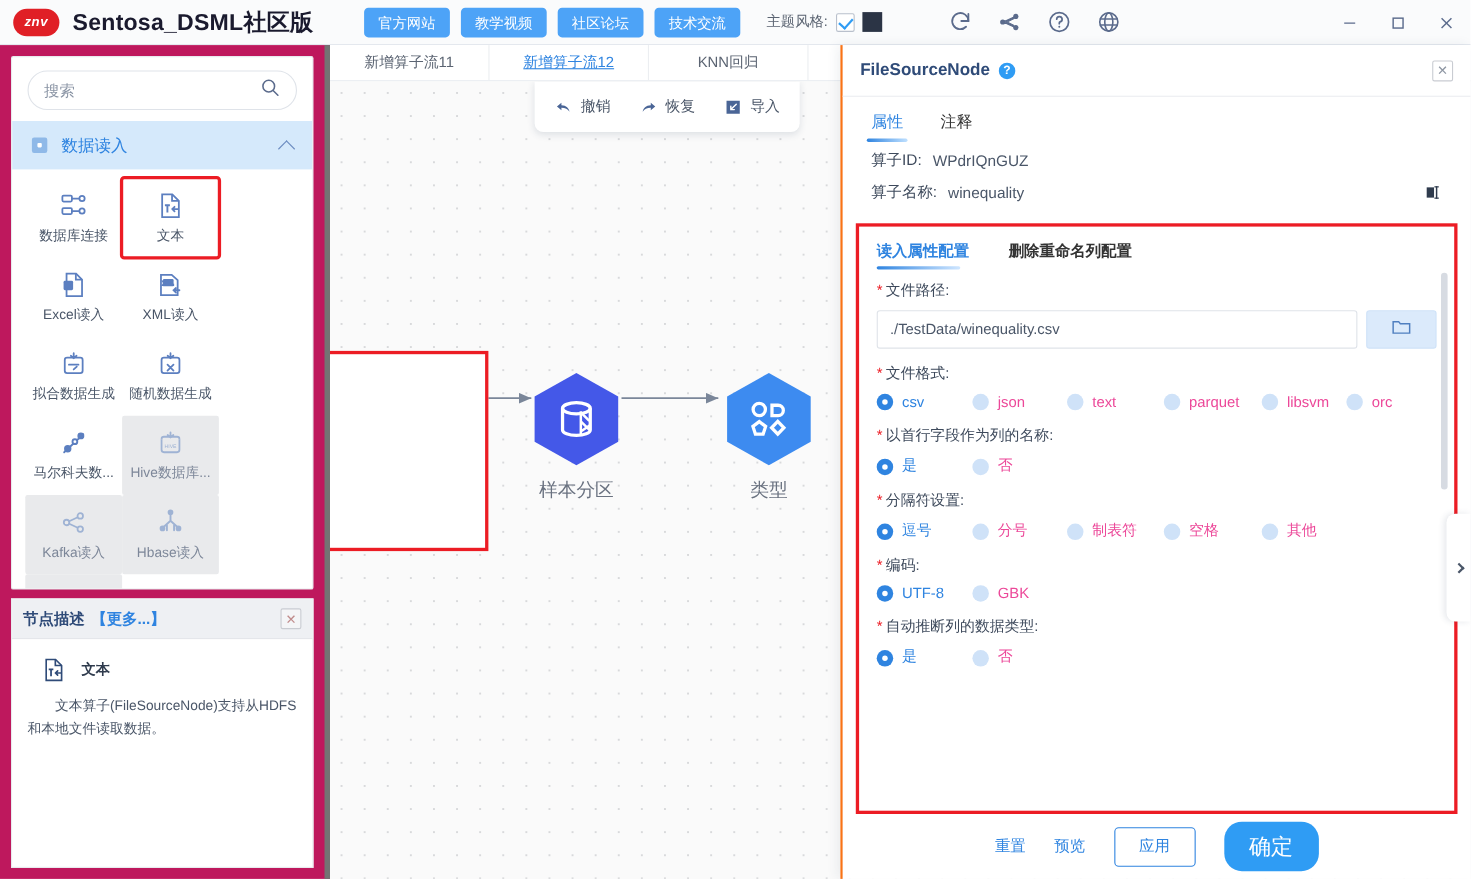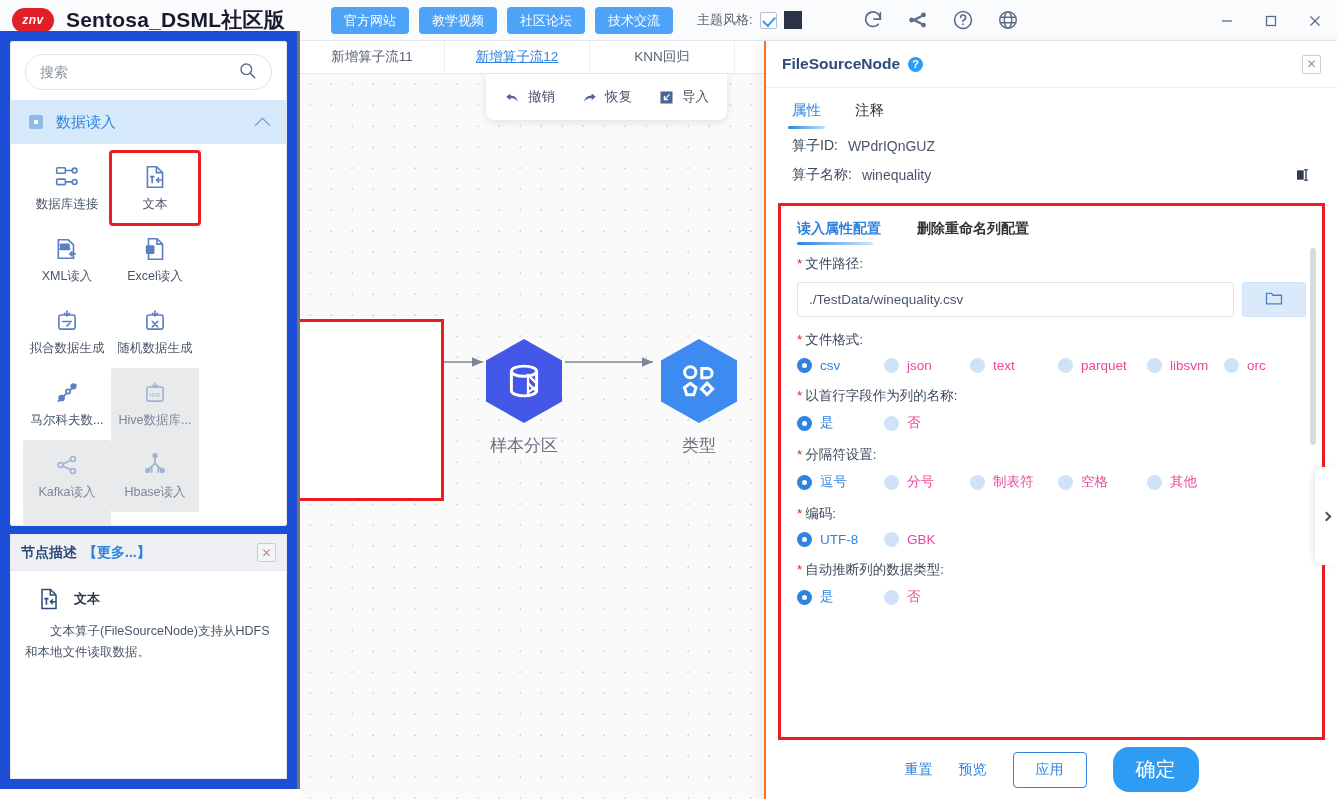--- a/index.html
+++ b/index.html
@@ -49,22 +49,22 @@
   .tb-icons { display: flex; align-items: center; gap: 23px; margin-left: 60px; }
   .tb-ic { width: 22px; height: 22px; color: #5b6b8c; cursor: pointer; }
   .win-ctrls { position: absolute; right: 0; top: 0; display: flex; height: 41px; }
   .win-btn {
     width: 44px; height: 41px; display: flex; align-items: center; justify-content: center;
     color: #5b6b8c; cursor: pointer;
   }
 
   
   .sidebar {
-    position: absolute; left: 0; top: 31px; width: 300px; height: 758px;
-    background: #1d4ed8; border-right: 3px solid #737373;
+    position: absolute; left: 0; top: 41px; width: 300px; height: 758px;
+    background: #be185d; border-right: 5px solid #737373;
     padding: 10px; display: flex; flex-direction: column;
   }
   .palette-card {
     background: #fff; border: 1px solid #e8eaee; border-radius: 2px;
     height: 485px; overflow: hidden; position: relative;
   }
   .search-row { padding: 12px 14px 10px 14px; }
   .search-box {
     display: flex; align-items: center; border: 1px solid #dfe3e9;
     border-radius: 18px; height: 36px; padding: 0 14px; background: #fff;
@@ -237,21 +237,21 @@
     flex: 1; height: 35px; border: 1px solid #dfe3e9; border-radius: 3px;
     padding: 0 11px; font-size: 13.5px; color: #4a5668; font-family: inherit; outline: none;
     background:#fff;
   }
   .browse-btn {
     width: 64px; height: 35px; background: #dbeafb; border: 1px solid #cfe2f8;
     border-radius: 3px; display: flex; align-items: center; justify-content: center;
     cursor: pointer; color: #4f7fc0;
   }
   .radios { display: flex; align-items: center; }
-  .radio { display: flex; align-items: center; gap: 8px; cursor: pointer; }
+  .radio { display: flex; align-items: flex-end; gap: 8px; cursor: pointer; }
   .rc {
     width: 15px; height: 15px; border-radius: 50%; background: #cfe2f8; flex: none;
     display: flex; align-items: center; justify-content: center;
   }
   .radio.on .rc { background: #2f84e0; }
   .radio.on .rc::after { content:""; width:5px; height:5px; border-radius:50%; background:#fff; }
   .rl { font-size: 13.5px; color: #ec4899; white-space: nowrap; }
   .radio.on .rl { color: #2f84e0; }
   .panel-scroll {
     position: absolute; right: 6px; top: 42px; width: 6px; height: 197px;
@@ -387,39 +387,39 @@
               <path d="M7.3 11.6h4.2M9.4 11.6v6.2" stroke-width="1.6"></path>
               <path d="M18.2 14.8h-4.6M15.4 12.9l-1.9 1.9 1.9 1.9" stroke-linecap="round"></path>
             </svg>
           </span>
           <span class="node-lbl">文本</span>
         </div>
 
         <div class="node-cell">
           <span class="node-ic">
             <svg viewBox="0 0 24 24" fill="none" stroke="currentColor" stroke-width="1.5">
+              <path d="M6 2.5h8L19 7.5v14H6z"></path>
+                <path d="M13.8 2.6V7.5H19"></path>
+              <rect x="3.5" y="8.5" width="8" height="8" rx="1.2" fill="currentColor" stroke="none"></rect>
+              <text x="7.5" y="14.6" font-size="6.4" fill="#fff" text-anchor="middle" font-family="sans-serif">X</text>
+            </svg>
+          </span>
+          <span class="node-lbl">Excel读入</span>
+        </div>
+
+        <div class="node-cell">
+          <span class="node-ic">
+            <svg viewBox="0 0 24 24" fill="none" stroke="currentColor" stroke-width="1.5">
               <path d="M4 3.5h9L18 8v12.5H4z"></path>
               <rect x="5.6" y="7" width="9" height="6.2" rx="1" fill="currentColor" stroke="none"></rect>
               <text x="10" y="11.9" font-size="4.4" fill="#fff" text-anchor="middle" font-family="sans-serif">XML</text>
               <path d="M19.5 16.5h-5M16.6 14.6l-2 1.9 2 1.9" stroke-linecap="round"></path>
             </svg>
           </span>
           <span class="node-lbl">XML读入</span>
-        </div>
-
-        <div class="node-cell">
-          <span class="node-ic">
-            <svg viewBox="0 0 24 24" fill="none" stroke="currentColor" stroke-width="1.5">
-              <path d="M6 2.5h8L19 7.5v14H6z"></path>
-                <path d="M13.8 2.6V7.5H19"></path>
-              <rect x="3.5" y="8.5" width="8" height="8" rx="1.2" fill="currentColor" stroke="none"></rect>
-              <text x="7.5" y="14.6" font-size="6.4" fill="#fff" text-anchor="middle" font-family="sans-serif">X</text>
-            </svg>
-          </span>
-          <span class="node-lbl">Excel读入</span>
         </div>
 
         <div class="node-cell">
           <span class="node-ic">
             <svg viewBox="0 0 24 24" fill="none" stroke="currentColor" stroke-width="1.5">
               <path d="M4.5 8.5v9a2 2 0 0 0 2 2h11a2 2 0 0 0 2-2v-9"></path>
               <path d="M4.5 8.5a2 2 0 0 1 2-2h11a2 2 0 0 1 2 2"></path>
               <path d="M12 6.6V2.8M9.6 5l2.4 2 2.4-2" stroke-linecap="round"></path>
               <path d="M8 12.5h8M12 16.5l2.6-2.4" stroke-linecap="round"></path>
             </svg>

